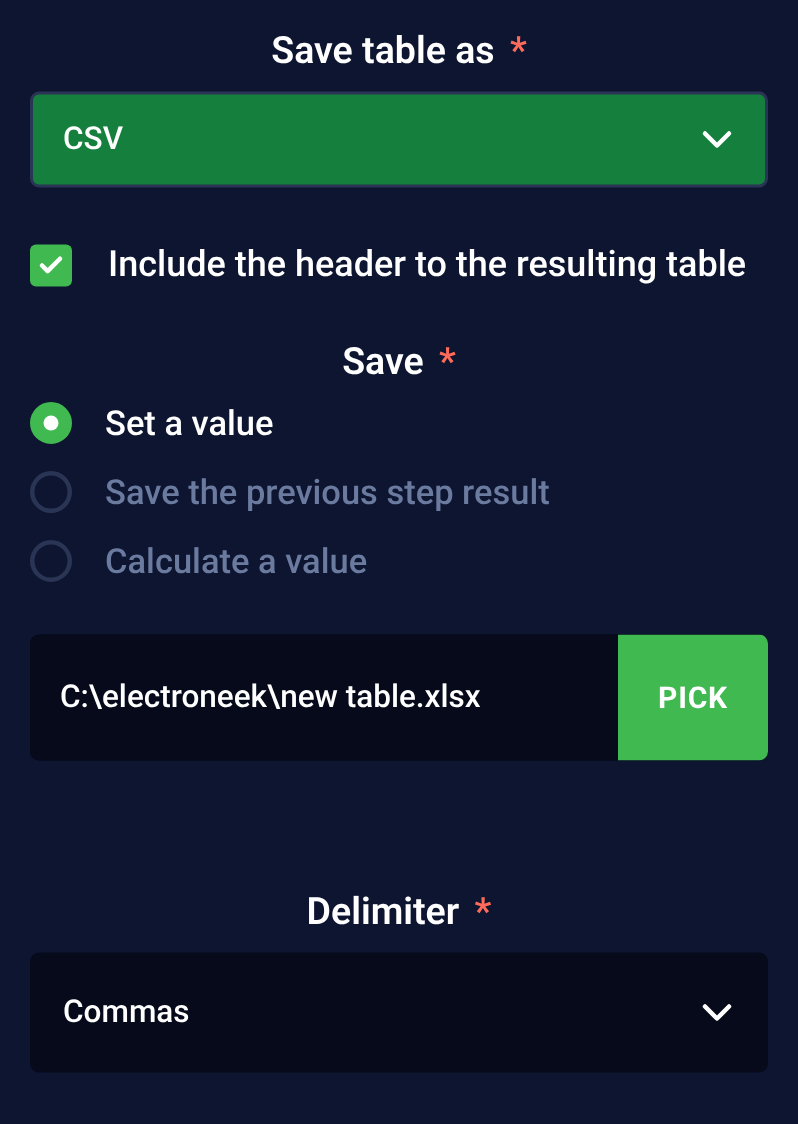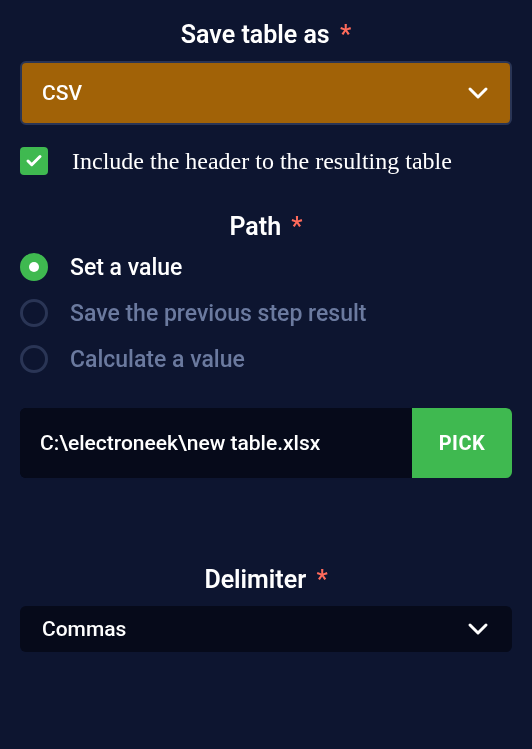--- a/index.html
+++ b/index.html
@@ -27,21 +27,21 @@
       text-align: center;
     }
     .required-asterisk {
       color: #ff6b5b;
       margin-left: 4px;
     }
     .select-box {
       width: 100%;
       border: 2px solid #2a3555;
       border-radius: 6px;
-      background: #a16207;
+      background: #15803d;
       padding: 18px 20px;
       display: flex;
       justify-content: space-between;
       align-items: center;
       cursor: pointer;
     }
     .select-value {
       font-size: 21px;
       font-weight: 500;
       color: #fff;
@@ -49,24 +49,23 @@
     .chevron-down {
       width: 24px;
       height: 24px;
     }
     .chevron-down svg {
       width: 100%;
       height: 100%;
     }
     .checkbox-row {
       display: flex;
-      align-items: flex-start;
+      align-items: center;
       gap: 24px;
-      margin-top: 20px;
-      font-family: Liberation Serif, serif;
+      margin-top: 35px;
     }
     .checkbox-box {
       width: 28px;
       height: 28px;
       background: #3fb950;
       border-radius: 4px;
       display: flex;
       align-items: center;
       justify-content: center;
       flex-shrink: 0;
@@ -125,21 +124,21 @@
     }
     .radio-label.unselected {
       color: #6b7a9f;
     }
     .path-input-row {
       display: flex;
       margin-top: 35px;
       background: #060a1a;
       border-radius: 6px;
       overflow: hidden;
-      height: 70px;
+      height: 84px;
     }
     .path-input {
       flex: 1;
       padding: 0 20px;
       display: flex;
       align-items: center;
       font-size: 21px;
       font-weight: 500;
       color: #fff;
       background: #060a1a;
@@ -157,21 +156,21 @@
       letter-spacing: 0.5px;
     }
     .delimiter-group {
       margin-top: 87px;
     }
     .delimiter-select {
       width: 100%;
       background: #060a1a;
       border: none;
       border-radius: 6px;
-      padding: 11px 22px;
+      padding: 28px 22px;
       display: flex;
       justify-content: space-between;
       align-items: center;
       cursor: pointer;
     }
   </style>
 </head>
 <body>
 
 <div class="field-group">
@@ -192,21 +191,21 @@
       <svg viewBox="0 0 24 24" fill="none" stroke="#fff" stroke-width="4" stroke-linecap="round" stroke-linejoin="round">
         <polyline points="4 12 9 17 20 6"></polyline>
       </svg>
     </div>
     <div class="checkbox-label">Include the header to the resulting table</div>
   </div>
 </div>
 
 <div class="field-group">
   <div class="field-label">
-    <span>Path</span>
+    <span>Save</span>
     <span class="required-asterisk">*</span>
   </div>
   <div class="radio-group">
     <div class="radio-row">
       <div class="radio-circle selected"></div>
       <div class="radio-label selected">Set a value</div>
     </div>
     <div class="radio-row">
       <div class="radio-circle"></div>
       <div class="radio-label unselected">Save the previous step result</div>

